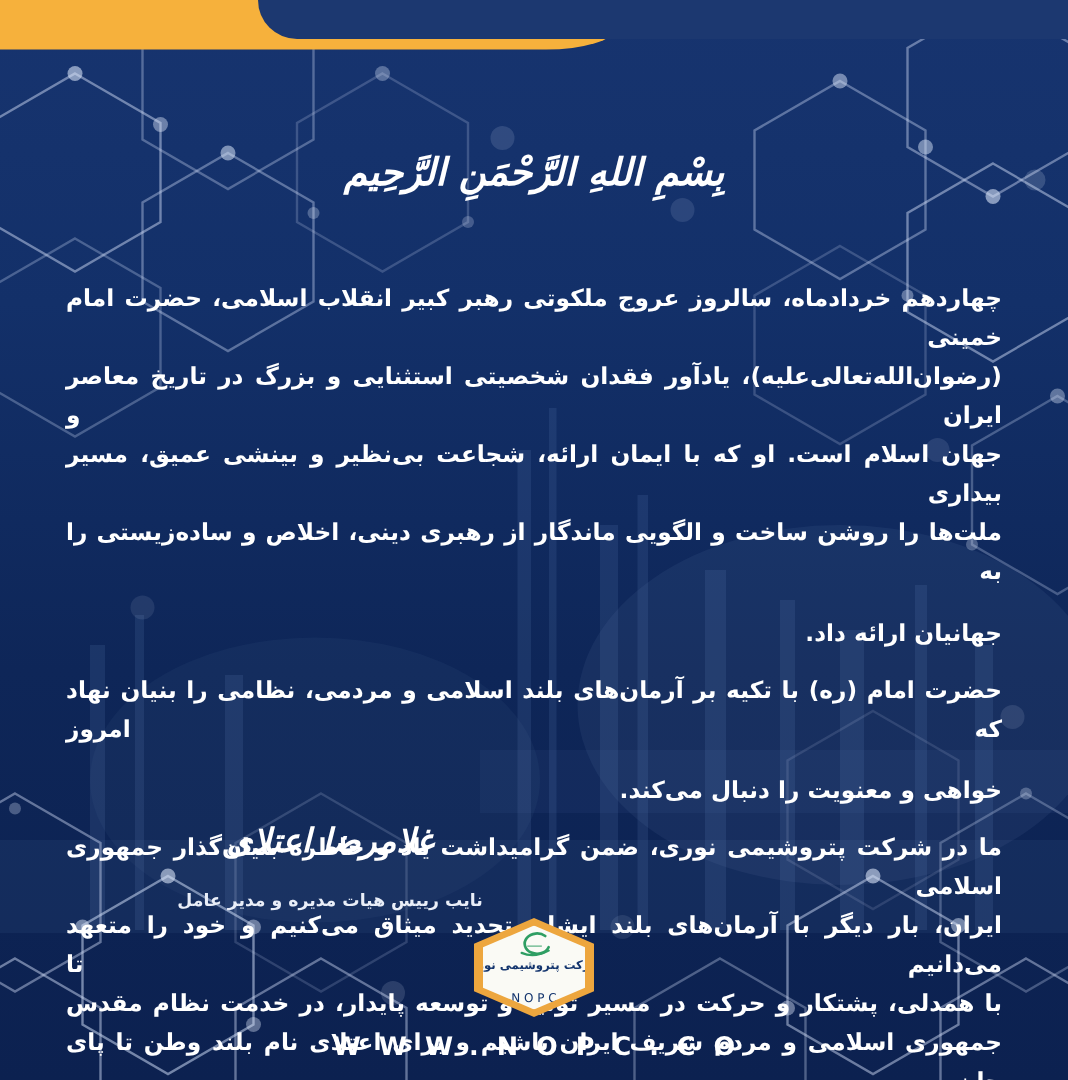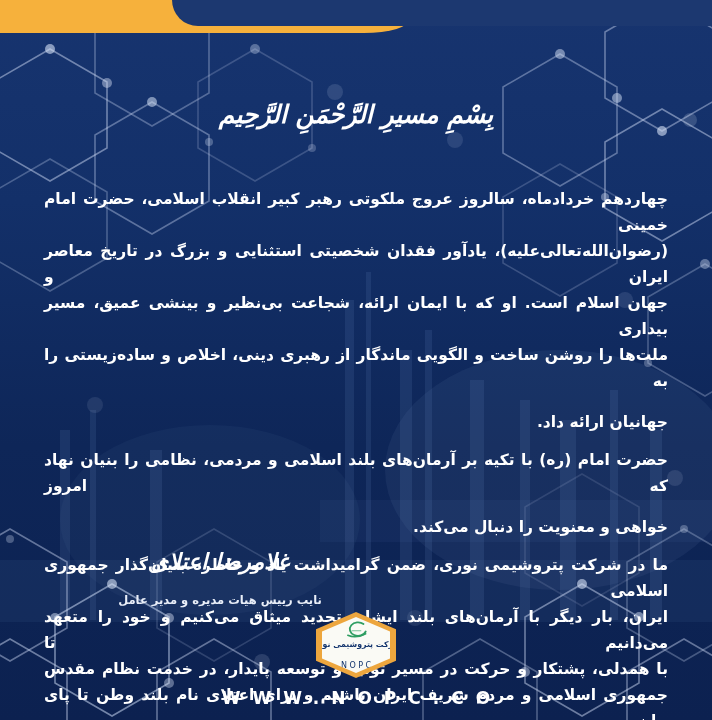--- a/index.html
+++ b/index.html
@@ -178,21 +178,21 @@
     <circle cx="415" cy="618" r="8" opacity="0.10"></circle>
     <circle cx="690" cy="120" r="7" opacity="0.18"></circle>
   </g>
 </svg>
 
 <div class="top-accent"></div>
 <div class="top-band"></div>
 
 <div class="content">
 
-  <div class="bismillah">بِسْمِ مسیرِ الرَّحْمَنِ الرَّحِيم</div>
+  <div class="bismillah">بِسْمِ اللهِ الرَّحْمَنِ الرَّحِيم</div>
 
   <div class="paragraphs">
     <div class="para">
         <div class="pline">چهاردهم خردادماه، سالروز عروج ملکوتی رهبر کبیر انقلاب اسلامی، حضرت امام خمینی</div>
         <div class="pline">(رضوان‌الله‌تعالی‌علیه)، یادآور فقدان شخصیتی استثنایی و بزرگ در تاریخ معاصر ایران و</div>
         <div class="pline">جهان اسلام است. او که با ایمان ارائه، شجاعت بی‌نظیر و بینشی عمیق، مسیر بیداری</div>
         <div class="pline">ملت‌ها را روشن ساخت و الگویی ماندگار از رهبری دینی، اخلاص و ساده‌زیستی را به</div>
         <div class="pline plast">جهانیان ارائه داد.</div>
       </div>
     <div class="para">

